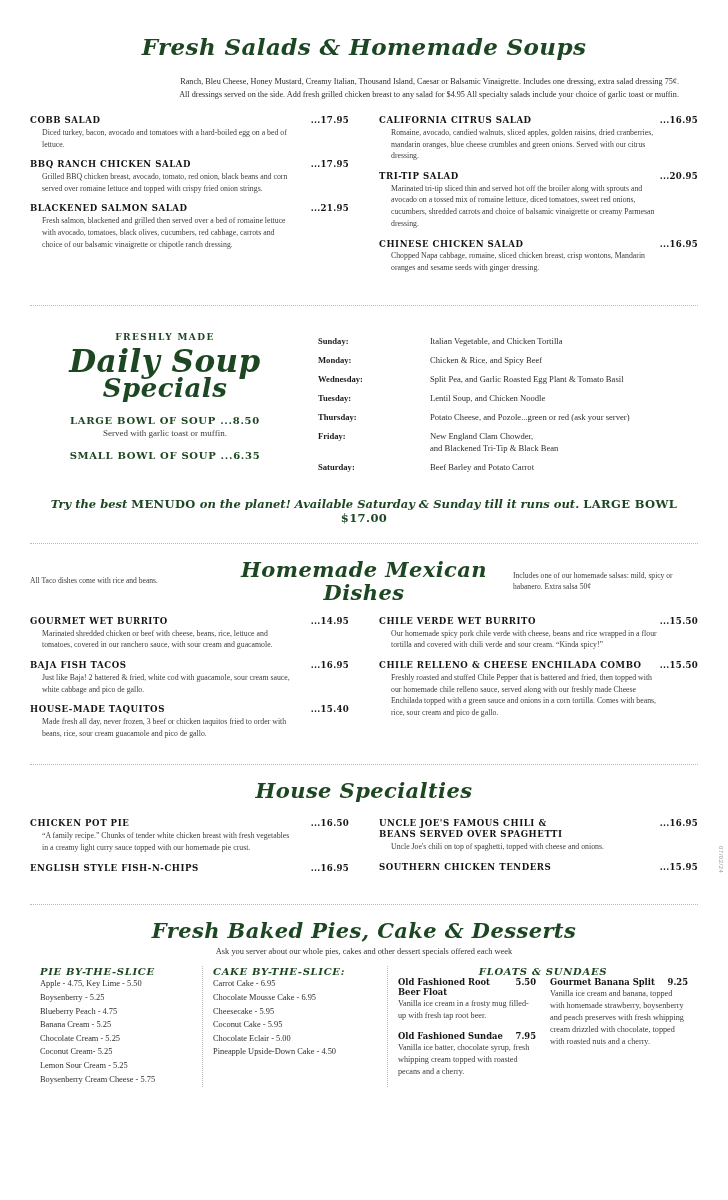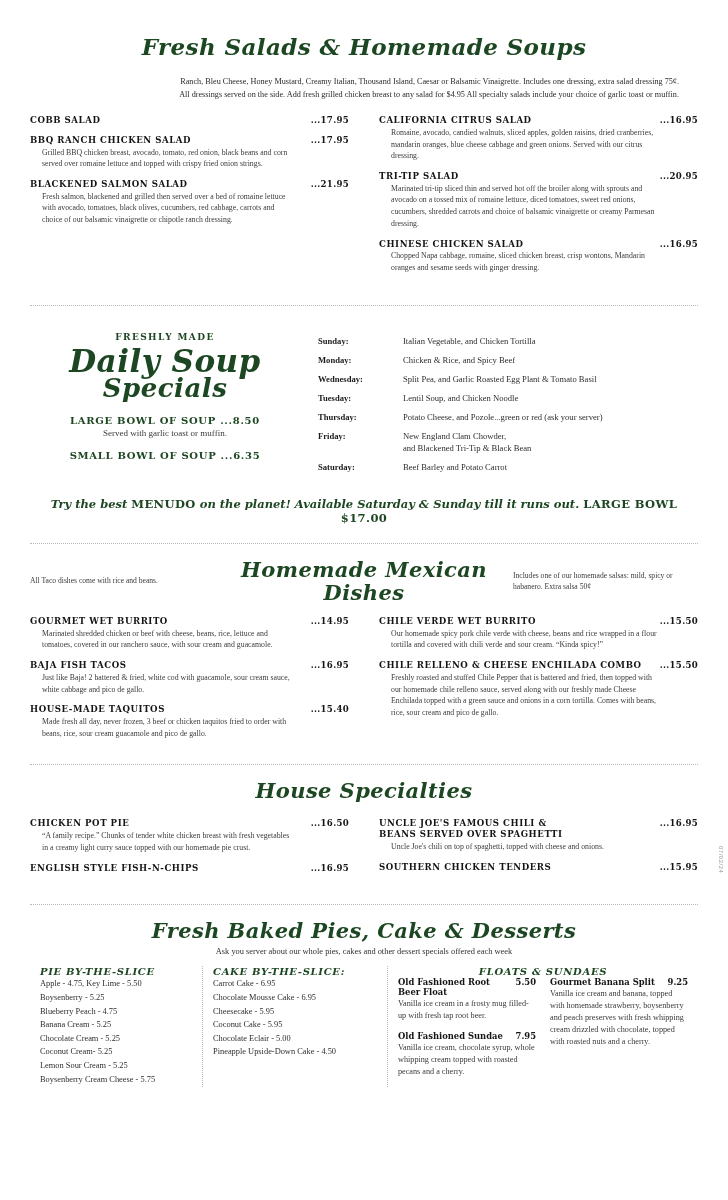--- a/index.html
+++ b/index.html
@@ -122,21 +122,21 @@
   .soup-right { flex: 1; padding-top: 8px; }
   .soup-row { display: flex; margin-bottom: 7.5px; }
   .soup-day {
     width: 85px;
     flex: 0 0 85px;
     font-family: Liberation Serif, serif;
     font-weight: 700;
     font-size: 8.6px;
     color: #1a1a1a;
   }
-  .soup-val { font-size: 8.6px; line-height: 1.35; color: #2e2e2e; }
+  .soup-val { font-size: 8.6px; line-height: 1.35; color: #2e2e2e; margin-left: 27px; }
 
   .menudo {
     text-align: center;
     color: #1d4722;
     font-size: 11.5px;
     margin-top: 16px;
   }
   .menudo .scr {
     font-family: "DejaVu Serif", "Liberation Serif", serif;
     font-style: italic;
@@ -236,20 +236,21 @@
 
   <div class="spacer-14"></div>
 
   <div class="cols">
     <div class="col col-left">
       <div class="item">
         <div class="item-head">
           <span class="item-name">COBB SALAD</span>
           <span class="item-price">...17.95</span>
         </div>
+        <div class="item-desc">Diced turkey, bacon, avocado and tomatoes with a hard-boiled egg on a bed of lettuce.</div>
       </div>
       <div class="item">
         <div class="item-head">
           <span class="item-name">BBQ RANCH CHICKEN SALAD</span>
           <span class="item-price">...17.95</span>
         </div>
         <div class="item-desc">Grilled BBQ chicken breast, avocado, tomato, red onion, black beans and corn served over romaine lettuce and topped with crispy fried onion strings.</div>
       </div>
       <div class="item">
         <div class="item-head">
@@ -259,21 +260,21 @@
         <div class="item-desc">Fresh salmon, blackened and grilled then served over a bed of romaine lettuce with avocado, tomatoes, black olives, cucumbers, red cabbage, carrots and choice of our balsamic vinaigrette or chipotle ranch dressing.</div>
       </div>
     </div>
 
     <div class="col col-right">
       <div class="item">
         <div class="item-head">
           <span class="item-name">CALIFORNIA CITRUS SALAD</span>
           <span class="item-price">...16.95</span>
         </div>
-        <div class="item-desc">Romaine, avocado, candied walnuts, sliced apples, golden raisins, dried cranberries, mandarin oranges, blue cheese cabbage and green onions. Served with our citrus dressing.</div>
+        <div class="item-desc">Romaine, avocado, candied walnuts, sliced apples, golden raisins, dried cranberries, mandarin oranges, blue cheese crumbles and green onions. Served with our citrus dressing.</div>
       </div>
       <div class="item">
         <div class="item-head">
           <span class="item-name">TRI-TIP SALAD</span>
           <span class="item-price">...20.95</span>
         </div>
         <div class="item-desc">Marinated tri-tip sliced thin and served hot off the broiler along with sprouts and avocado on a tossed mix of romaine lettuce, diced tomatoes, sweet red onions, cucumbers, shredded carrots and choice of balsamic vinaigrette or creamy Parmesan dressing.</div>
       </div>
       <div class="item">
         <div class="item-head">
@@ -473,21 +474,21 @@
               <span>Old Fashioned Root Beer Float</span>
               <span>5.50</span>
             </div>
             <div class="float-desc">Vanilla ice cream in a frosty mug filled-up with fresh tap root beer.</div>
           </div>
           <div>
             <div class="float-head">
               <span>Old Fashioned Sundae</span>
               <span>7.95</span>
             </div>
-            <div class="float-desc">Vanilla ice cream, chocolate syrup, whole whipping cream topped with roasted pecans and a cherry.</div>
+            <div class="float-desc">Vanilla ice batter, chocolate syrup, fresh whipping cream topped with roasted pecans and a cherry.</div>
           </div>
         </div>
         <div class="float-col">
           <div>
             <div class="float-head">
               <span>Gourmet Banana Split</span>
               <span>9.25</span>
             </div>
             <div class="float-desc">Vanilla ice cream and banana, topped with homemade strawberry, boysenberry and peach preserves with fresh whipping cream drizzled with chocolate, topped with roasted nuts and a cherry.</div>
           </div>

